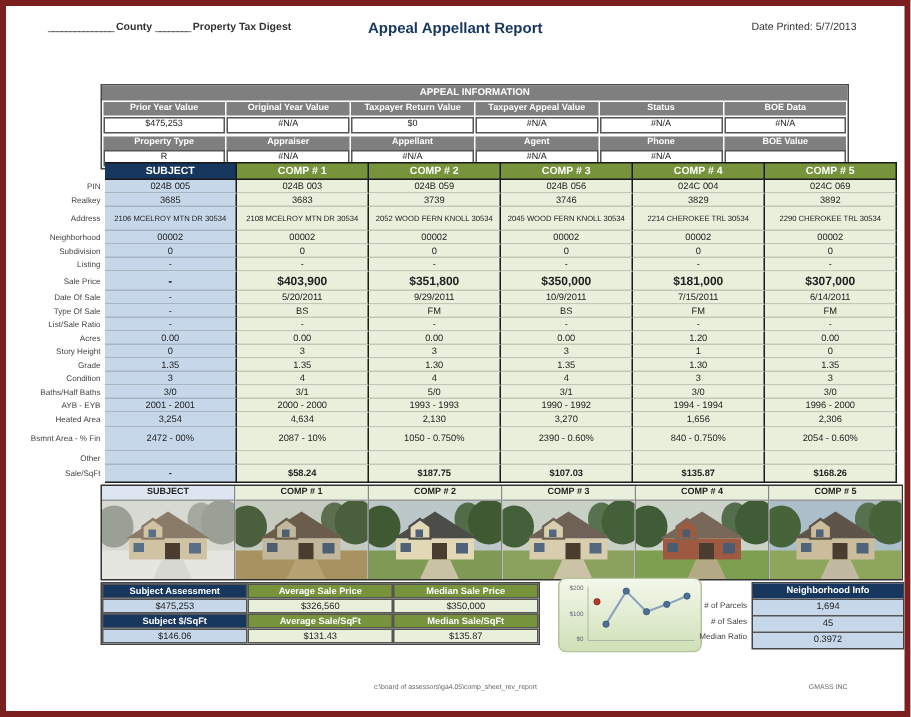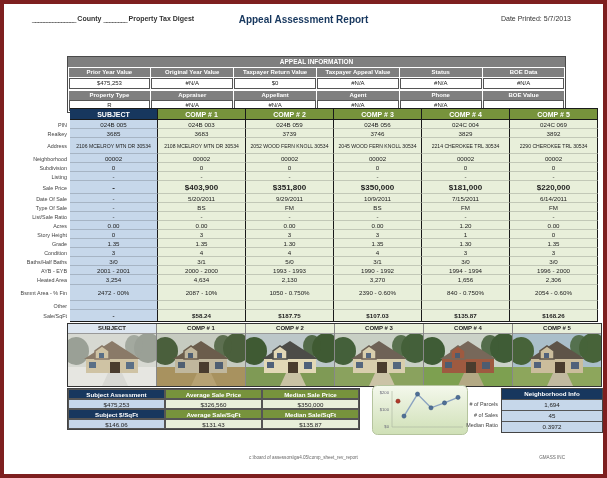--- a/index.html
+++ b/index.html
@@ -70,21 +70,21 @@
 <body>
 
 <div class="page">
 
   <div class="hdr-left">
     <span class="blank">_______________</span>
     <span class="lab">County</span>
     <span class="blank">________</span>
     <span class="lab">Property Tax Digest</span>
   </div>
-  <div class="page-title">Appeal Assessment Report</div>
+  <div class="page-title">Appeal Appellant Report</div>
   <div class="hdr-right">
     <span>Date Printed:</span>
     <span>5/7/2013</span>
   </div>
 
   <div class="ai">
     <div class="ai-title">APPEAL INFORMATION</div>
     <div>
         <div class="ai-row">
           <div class="ai-cell ai-head">Prior Year Value</div>
@@ -185,21 +185,21 @@
         <div class="ct-cell comp-cell">-</div>
         <div class="ct-cell comp-cell">-</div>
       </div>
       <div class="ct-row" style="height: 13px;">
         <div class="ct-label">Sale Price</div>
         <div class="ct-cell subj-cell big">-</div>
         <div class="ct-cell comp-cell big">$403,900</div>
         <div class="ct-cell comp-cell big">$351,800</div>
         <div class="ct-cell comp-cell big">$350,000</div>
         <div class="ct-cell comp-cell big">$181,000</div>
-        <div class="ct-cell comp-cell big">$220,000</div>
+        <div class="ct-cell comp-cell big">$307,000</div>
       </div>
       <div class="ct-row" style="height: 9px;">
         <div class="ct-label">Date Of Sale</div>
         <div class="ct-cell subj-cell">-</div>
         <div class="ct-cell comp-cell">5/20/2011</div>
         <div class="ct-cell comp-cell">9/29/2011</div>
         <div class="ct-cell comp-cell">10/9/2011</div>
         <div class="ct-cell comp-cell">7/15/2011</div>
         <div class="ct-cell comp-cell">6/14/2011</div>
       </div>

